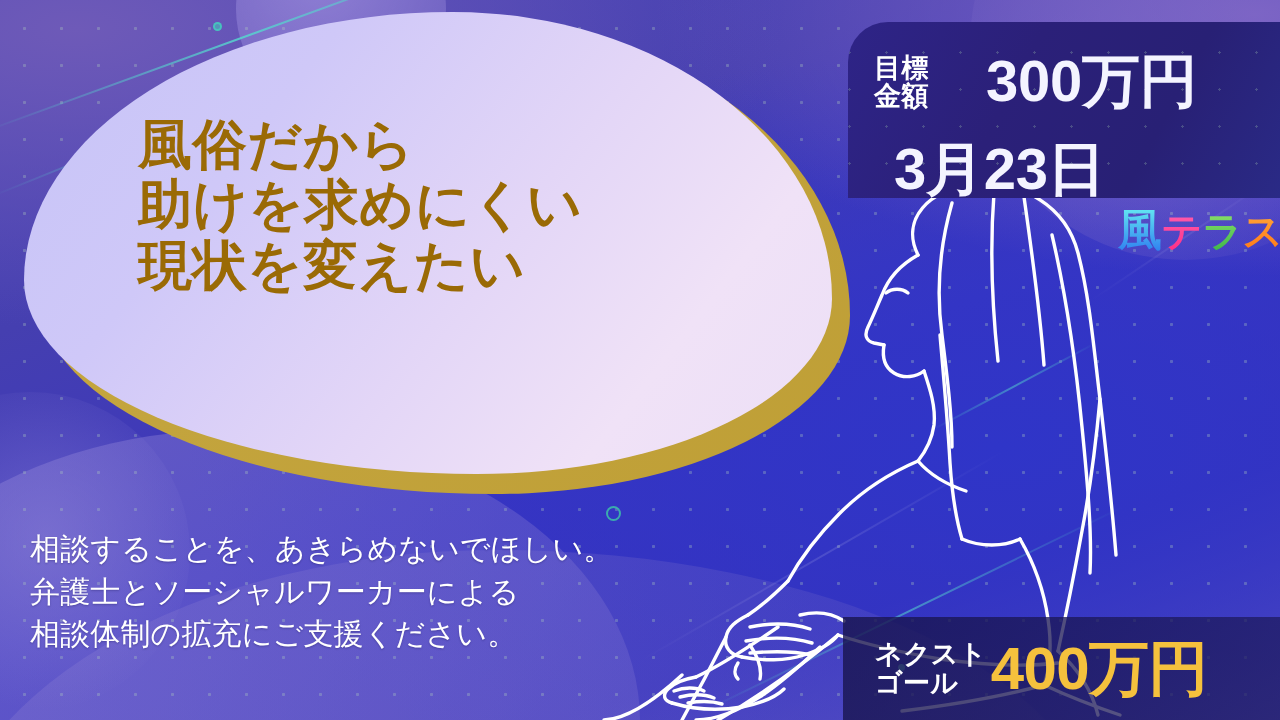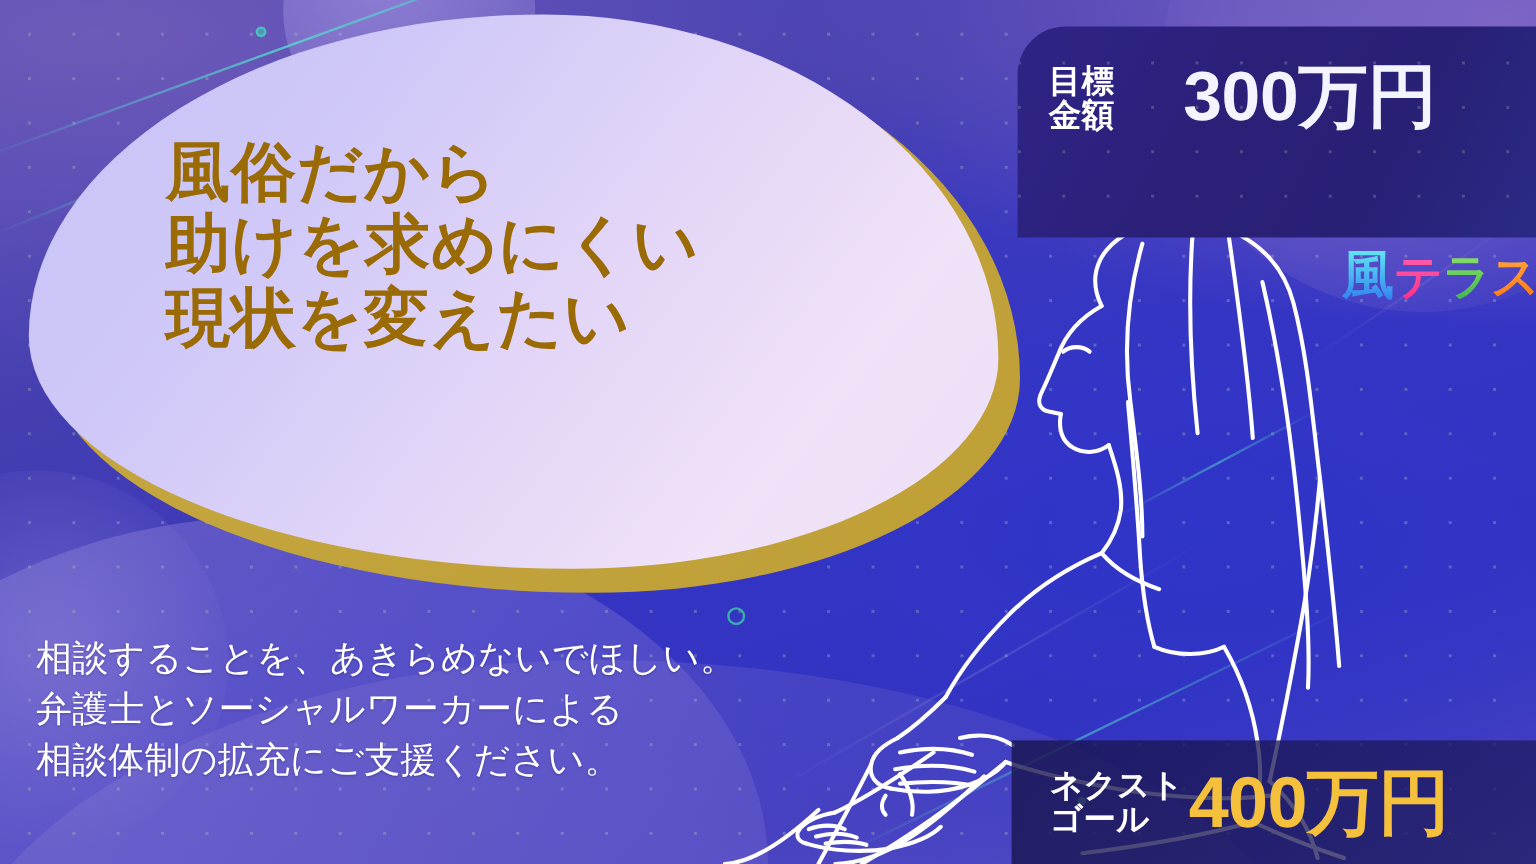--- a/index.html
+++ b/index.html
@@ -260,20 +260,21 @@
   <div class="goal-badge">
     <div class="badge-dots"></div>
 
     <div class="goal-row">
       <div class="goal-label">目標
 金額</div>
       <div class="goal-value">300万円</div>
     </div>
 
     <div class="goal-row">
+      <div class="goal-value">3月23日</div>
     </div>
   </div>
 
   <div class="logo" title="風テラス">
     <span class="c1">風</span>
     <span class="c2">テ</span>
     <span class="c3">ラ</span>
     <span class="c4">ス</span>
   </div>
 

